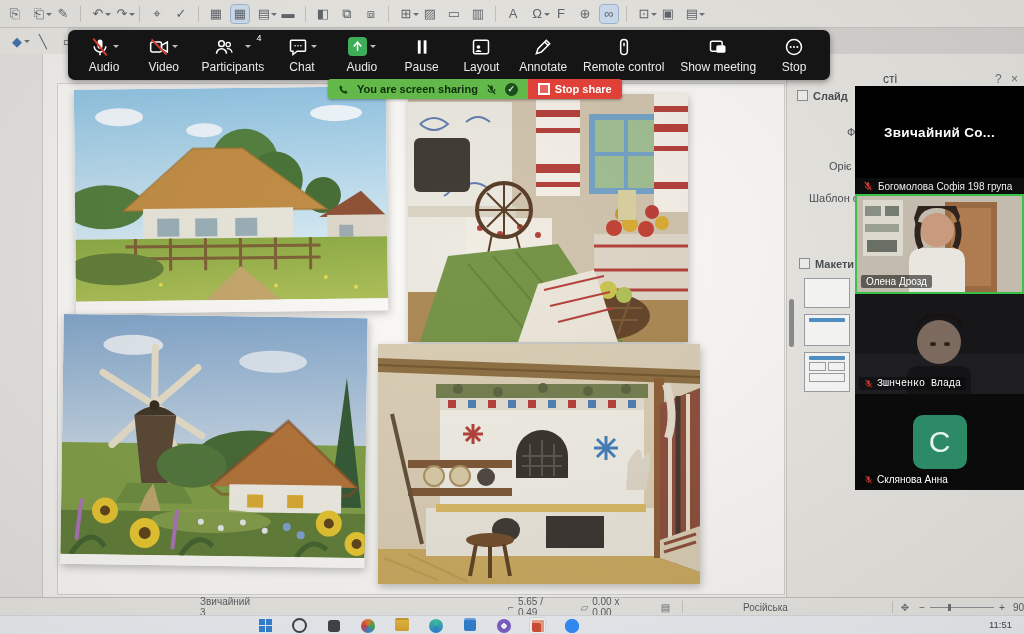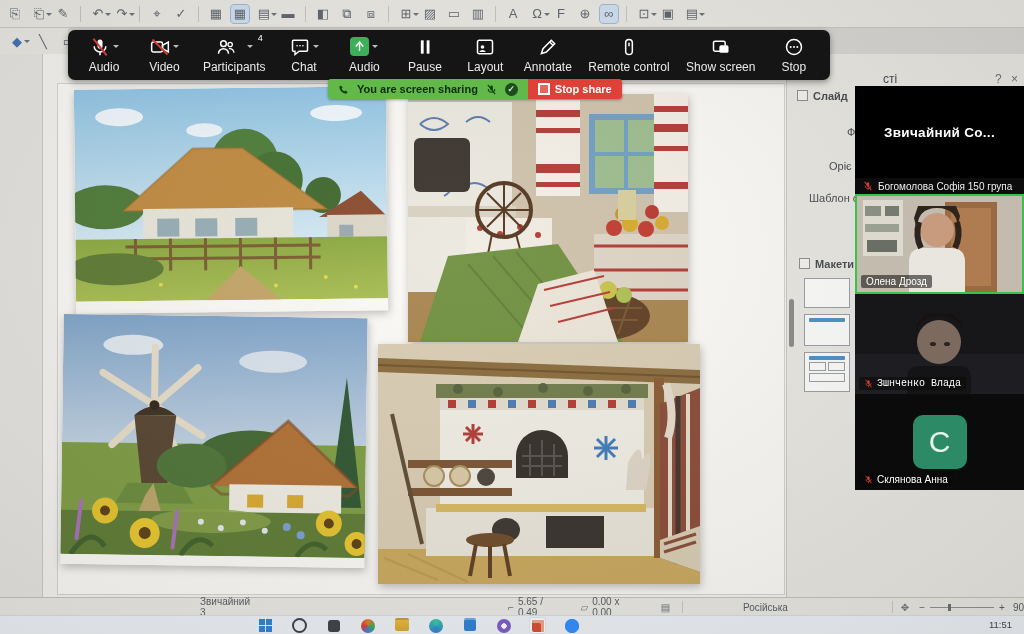--- a/index.html
+++ b/index.html
@@ -475,21 +475,21 @@
     <div class="vtile" style="height:92px;display:flex;align-items:center;justify-content:center;background:#000;">
       <span id="speaker-name">Звичайний Со...</span>
     </div>
     <div id="host-row">
       <svg viewBox="0 0 24 24" width="10" height="10">
           <rect x="9" y="3" width="6" height="11" rx="3" fill="#d23c32"></rect>
           <path d="M5 11a7 7 0 0 0 14 0" stroke="#d23c32" fill="none" stroke-width="2"></path>
           <line x1="12" y1="18" x2="12" y2="22" stroke="#d23c32" stroke-width="2"></line>
           <line x1="4" y1="2" x2="20" y2="22" stroke="#d23c32" stroke-width="2.5"></line>
         </svg>
-      <span>Богомолова Софія 150 група</span>
+      <span>Богомолова Софія 198 група</span>
     </div>
     <div class="vtile" style="height:100px;border:2px solid #38c24a;background:#222;text-decoration:underline;">
       <svg width="165" height="96" viewBox="0 0 165 96">
         <rect width="165" height="96" fill="#c3bcae"></rect>
         <rect x="88" y="6" width="52" height="90" fill="#9a6a42"></rect>
         <rect x="94" y="12" width="40" height="78" fill="#ae7c50"></rect>
         <rect x="6" y="4" width="40" height="56" fill="#ded9cf"></rect>
         <rect x="8" y="10" width="16" height="10" fill="#8a8f84"></rect>
           <rect x="28" y="10" width="14" height="10" fill="#767b72"></rect>
         <rect x="8" y="28" width="34" height="8" fill="#9aa092"></rect>
@@ -637,21 +637,21 @@
       </div>
       <span class="zlabel">Remote control</span>
     </div>
     <div class="zbtn">
       <div class="zrow">
         <svg viewBox="0 0 24 24" width="20" height="20">
             <rect x="3" y="5" width="14" height="12" rx="2" fill="none" stroke="#fff" stroke-width="1.8"></rect>
             <rect x="10" y="10" width="11" height="9" rx="2" fill="#fff"></rect>
           </svg>
       </div>
-      <span class="zlabel">Show screen</span>
+      <span class="zlabel">Show meeting</span>
     </div>
     <div class="zbtn">
       <div class="zrow">
         <svg viewBox="0 0 24 24" width="20" height="20">
             <circle cx="12" cy="12" r="9" fill="none" stroke="#fff" stroke-width="1.8"></circle>
             <circle cx="8" cy="12" r="1.2" fill="#fff"></circle>
             <circle cx="12" cy="12" r="1.2" fill="#fff"></circle>
             <circle cx="16" cy="12" r="1.2" fill="#fff"></circle>
           </svg>
       </div>

